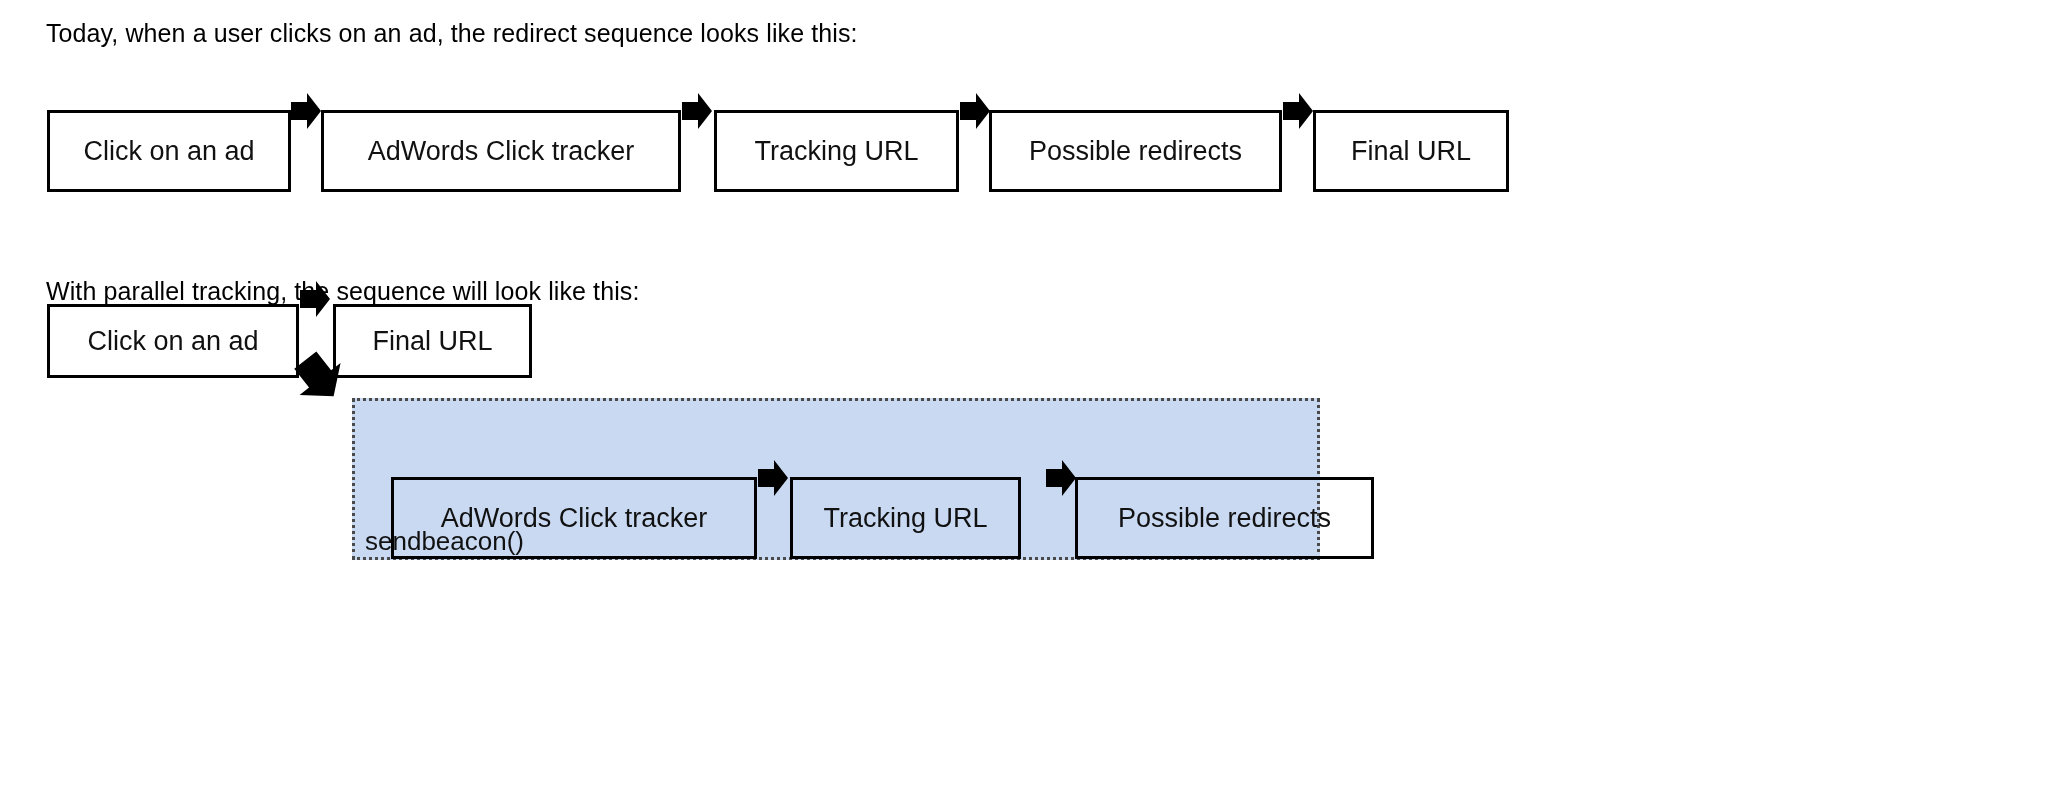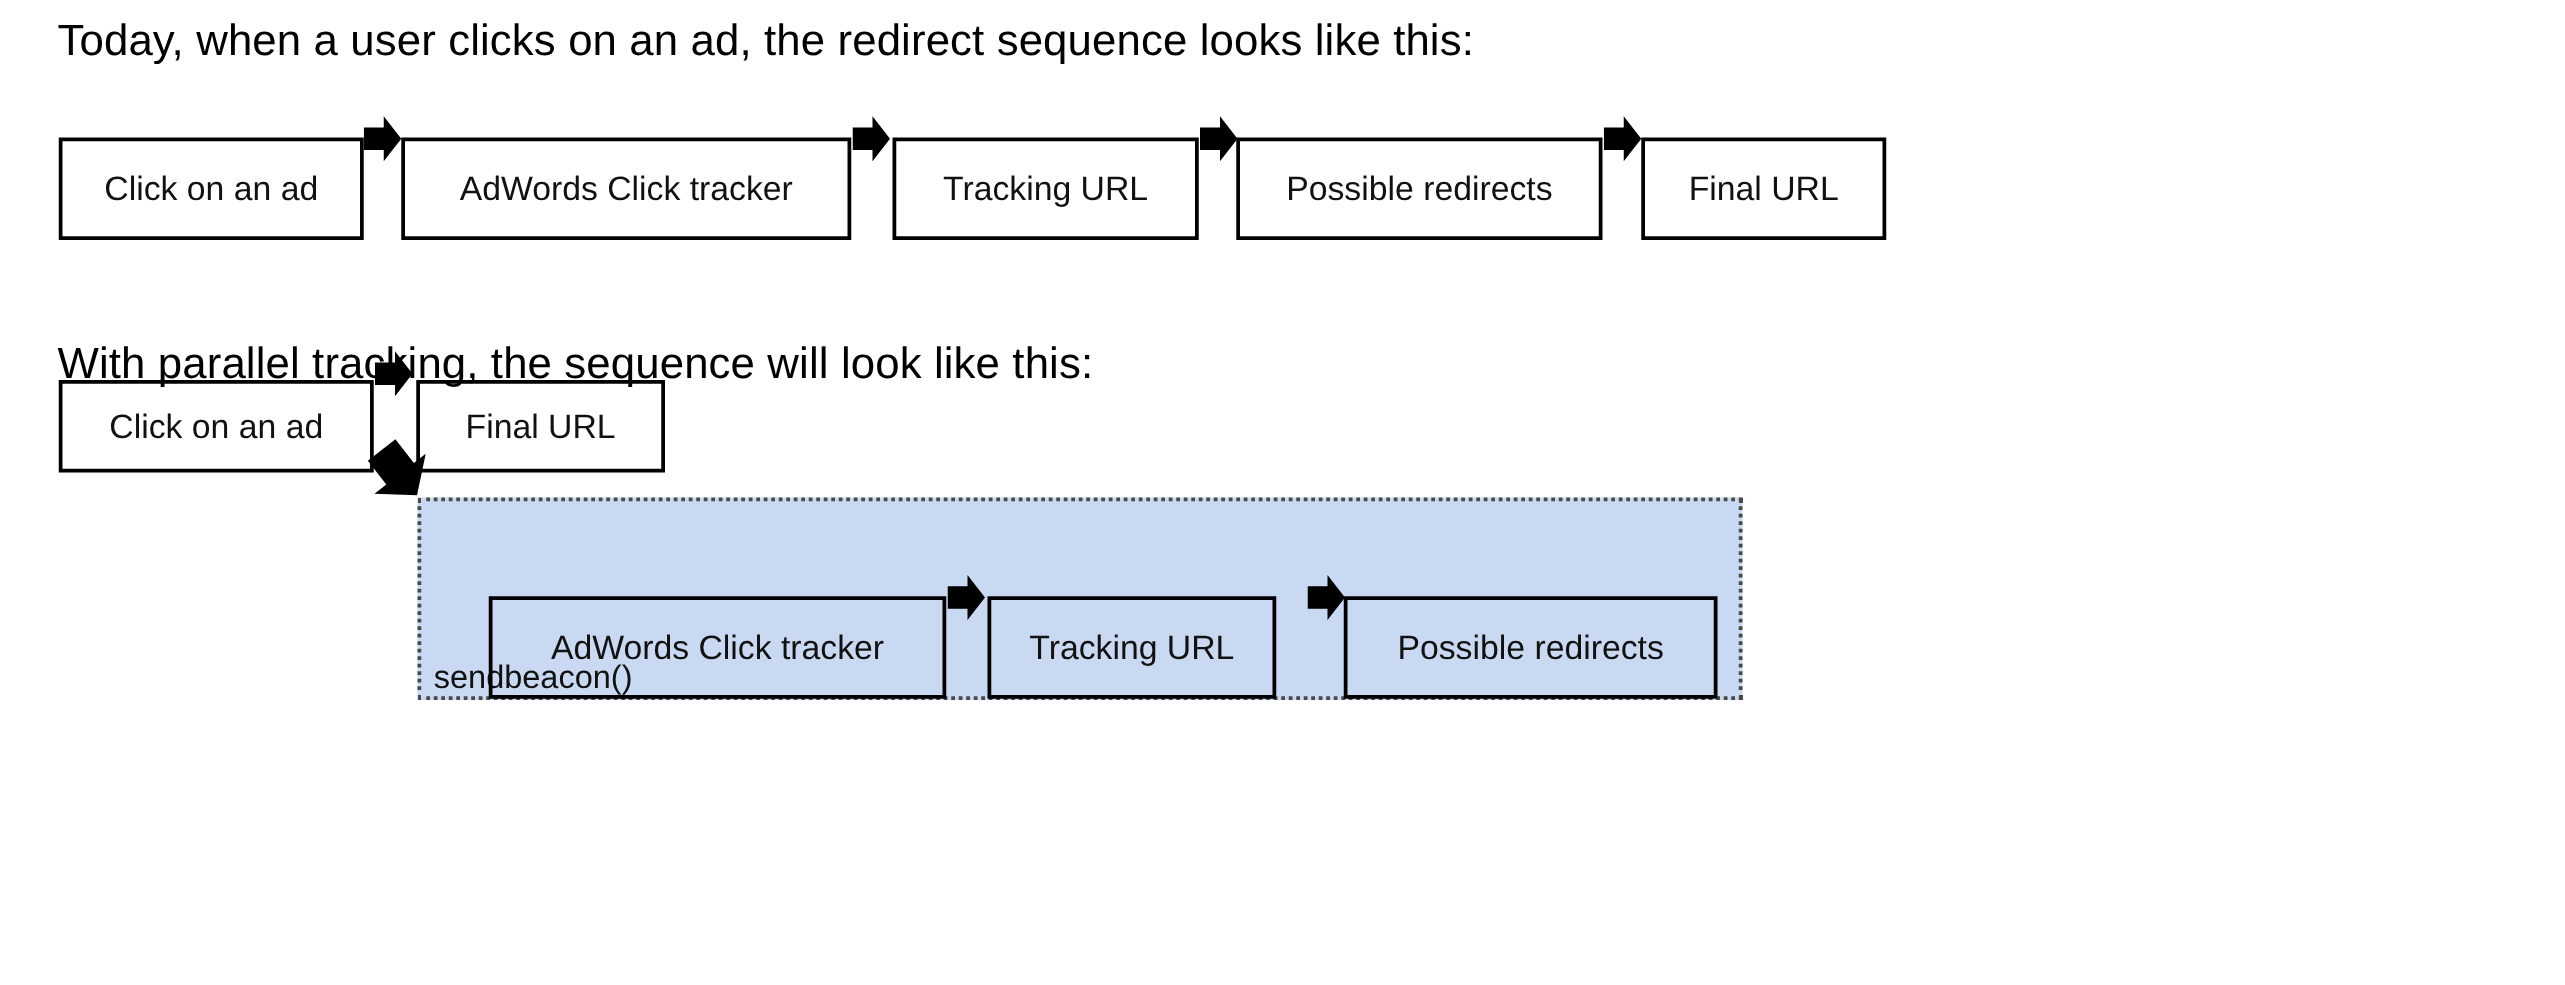--- a/index.html
+++ b/index.html
@@ -12,21 +12,21 @@
     height: 788px;
     position: relative;
     overflow: hidden;
     font-family: "Liberation Sans", sans-serif;
     color: #000000;
   }
 
   .caption {
     position: absolute;
     font-family: "Liberation Sans", sans-serif;
-    font-size: 35px;
+    font-size: 25px;
     line-height: 34px;
     color: #000000;
     white-space: nowrap;
     letter-spacing: 0.1px;
   }
 
   #caption-today  { left: 46px; top: 16px; }
   #caption-parallel { left: 46px; top: 274px; }
 
   
@@ -96,21 +96,21 @@
   #arrow-r1-d { left: 1283px; top: 91px; }
 
   
   #box-click-ad-2   { left: 47px;  top: 264px; width: 252px; height: 74px; }
   #box-final-url-2  { left: 333px; top: 264px; width: 199px; height: 74px; }
   #arrow-r2-a { left: 300px; top: 279px; }
 
   #arrow-to-beacon { left: 282px; top: 339px; }
 
   
-  #beacon-panel { left: 334px; top: 398px; width: 1060px; height: 162px; }
+  #beacon-panel { left: 352px; top: 398px; width: 968px; height: 162px; }
 
   #box-adwords-2      { left: 391px;  top: 437px; width: 366px; height: 82px; }
   #box-tracking-url-2 { left: 790px;  top: 437px; width: 231px; height: 82px; }
   #box-redirects-2    { left: 1075px; top: 437px; width: 299px; height: 82px; }
 
   #arrow-r3-a { left: 758px;  top: 458px; }
   #arrow-r3-b { left: 1046px; top: 458px; }
 </style>
 </head>
 <body>

